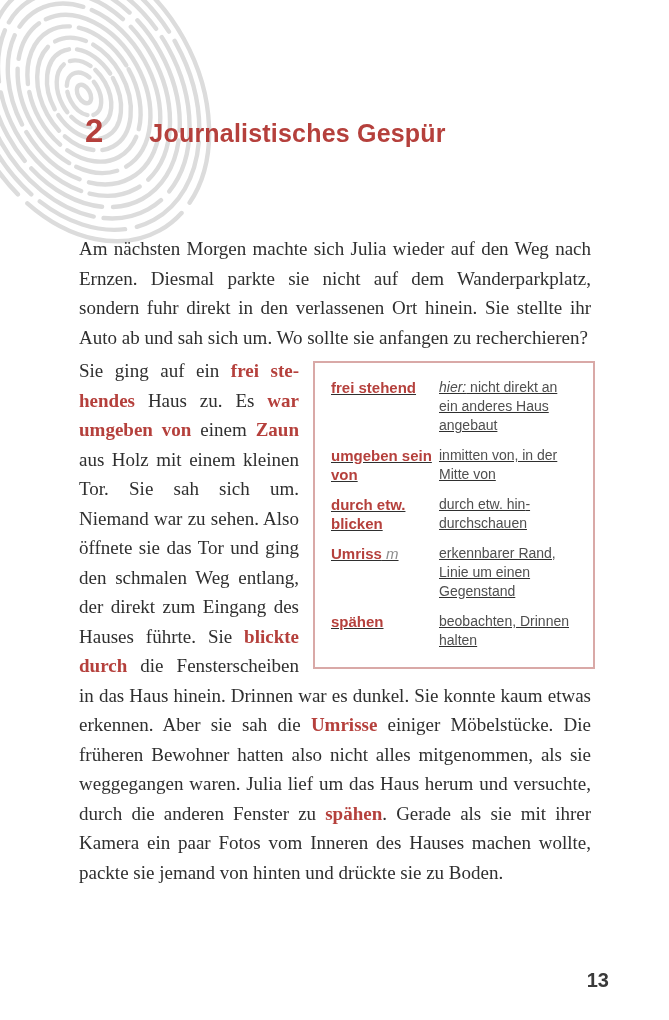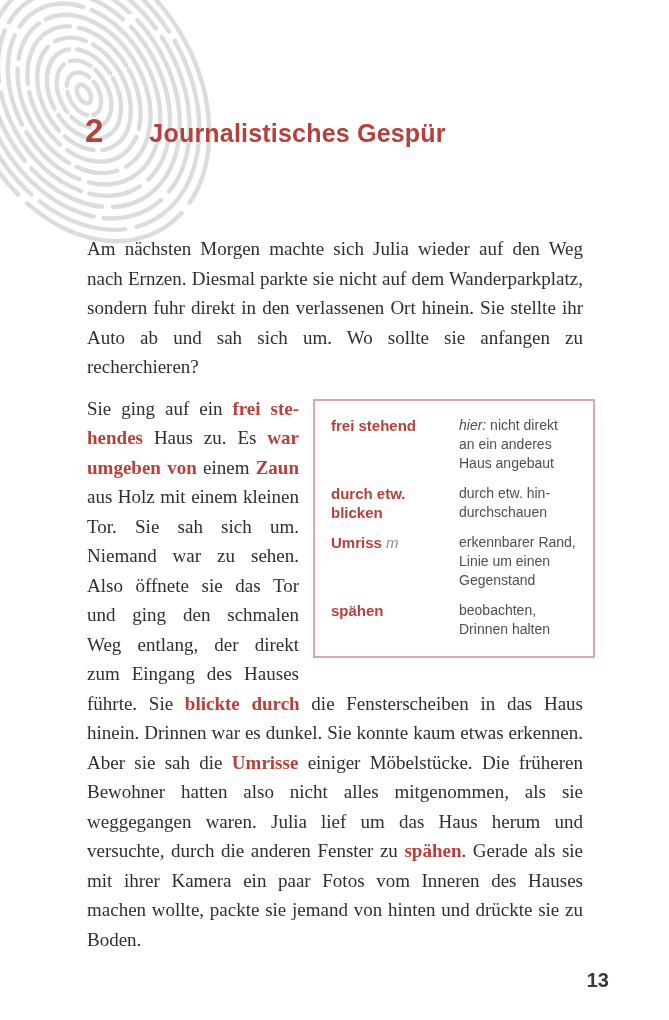--- a/index.html
+++ b/index.html
@@ -35,40 +35,41 @@
   .chapter-title  { font-size: 25px; font-weight: 700; margin: 0 12px 0 46px; letter-spacing: 0.2px; }
 
   .body-copy {
     margin-top: 84px;
     font-size: 19px;
     line-height: 29.5px;
     color: var(--body-text, #2f2f2f);
     text-align: justify;
     hyphens: auto;
   }
-  .para { margin: 12px; }
+  .para { margin: 4px; }
   .hl { color: var(--accent, #b6403c); font-weight: 700; }
 
   .vocab-box {
     float: right;
     width: 282px;
     border: 2px solid var(--box-border, #d9a9a7);
     background: #ffffff;
     padding: 15px 16px 6px 16px;
     margin: 5px 0 9px 14px;
     font-family: "Liberation Sans", "DejaVu Sans", sans-serif;
     text-align: left;
     hyphens: manual;
   }
   .vocab-list { margin: 0; }
   .vocab-entry {
     display: grid;
     grid-template-columns: 104px 1fr;
-    column-gap: 24px;
+    column-gap: 4px;
     margin-bottom: 11px;
+    text-decoration: underline;
   }
   .vocab-term {
     font-size: 15px;
     line-height: 19px;
     font-weight: 700;
     color: var(--accent, #b6403c);
   }
   .gender { font-weight: 400; font-style: italic; color: #8d8d8d; }
   .vocab-definition {
     margin: 0;
@@ -122,20 +123,24 @@
 
       <p class="para"><span>Am nächsten Morgen machte sich Julia wieder auf den Weg nach Ernzen. Diesmal parkte sie nicht auf dem Wanderpark­platz, sondern fuhr direkt in den verlassenen Ort hinein. Sie stellte ihr Auto ab und sah sich um. Wo sollte sie anfangen zu recherchieren?</span></p>
 
       <aside class="vocab-box">
         <dl class="vocab-list">
   <div class="vocab-entry">
     <dt class="vocab-term"><span class="term-text">frei stehend</span></dt>
     <dd class="vocab-definition definition"><span class="ital">hier:</span><span> nicht direkt an ein anderes Haus angebaut</span></dd>
   </div>
 
+  <div class="vocab-entry">
+    <dt class="vocab-term"><span class="term-text">umgeben sein von</span></dt>
+    <dd class="vocab-definition definition"><span>inmitten von, in der Mitte von</span></dd>
+  </div>
 
 
   <div class="vocab-entry">
     <dt class="vocab-term"><span class="term-text">durch etw. blicken</span></dt>
     <dd class="vocab-definition definition"><span>durch etw. hin­durchschauen</span></dd>
   </div>
 
   <div class="vocab-entry">
     <dt class="vocab-term"><span class="term-text">Umriss</span><span class="gender">&nbsp;m</span></dt>
     <dd class="vocab-definition definition"><span>erkennbarer Rand, Linie um einen Gegenstand</span></dd>

